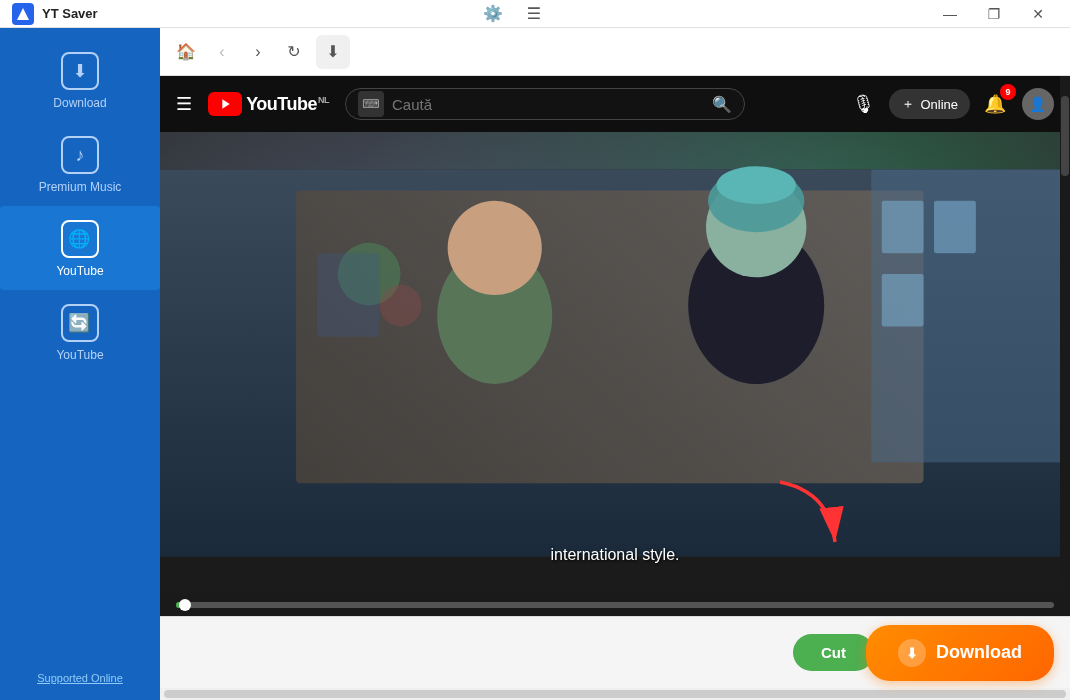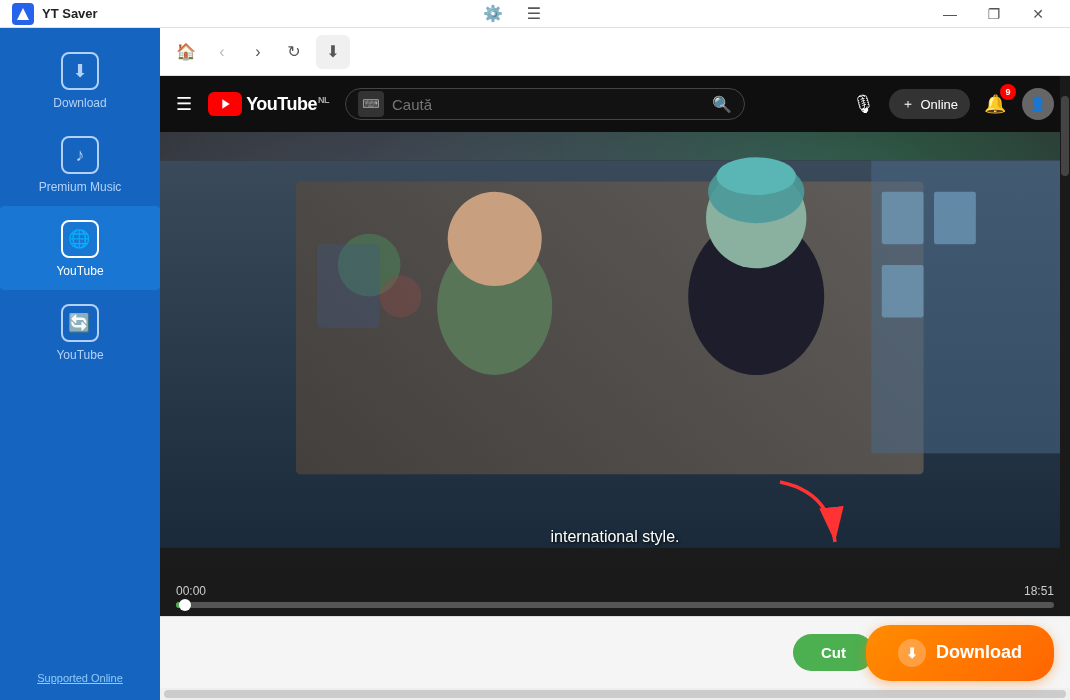--- a/index.html
+++ b/index.html
@@ -488,24 +488,20 @@
           <defs>
             <marker id="arrowhead" markerWidth="10" markerHeight="7" refX="10" refY="3.5" orient="auto">
               <polygon points="0 0, 10 3.5, 0 7" fill="#ff3333"></polygon>
             </marker>
           </defs>
           <path d="M 10 10 Q 60 20 65 70" stroke="#ff3333" stroke-width="3.5" fill="none" marker-end="url(#arrowhead)"></path>
         </svg>
       </div>
 
       <div class="player-controls">
-        <div class="time-row">
-          <span>00:00</span>
-          <span>18:51</span>
-        </div>
         <div class="progress-bar-container">
           <div class="progress-fill"></div>
           <div class="progress-handle"></div>
         </div>
       </div>
 
       <div class="browser-scrollbar">
         <div class="scrollbar-thumb"></div>
       </div>
     </div>

